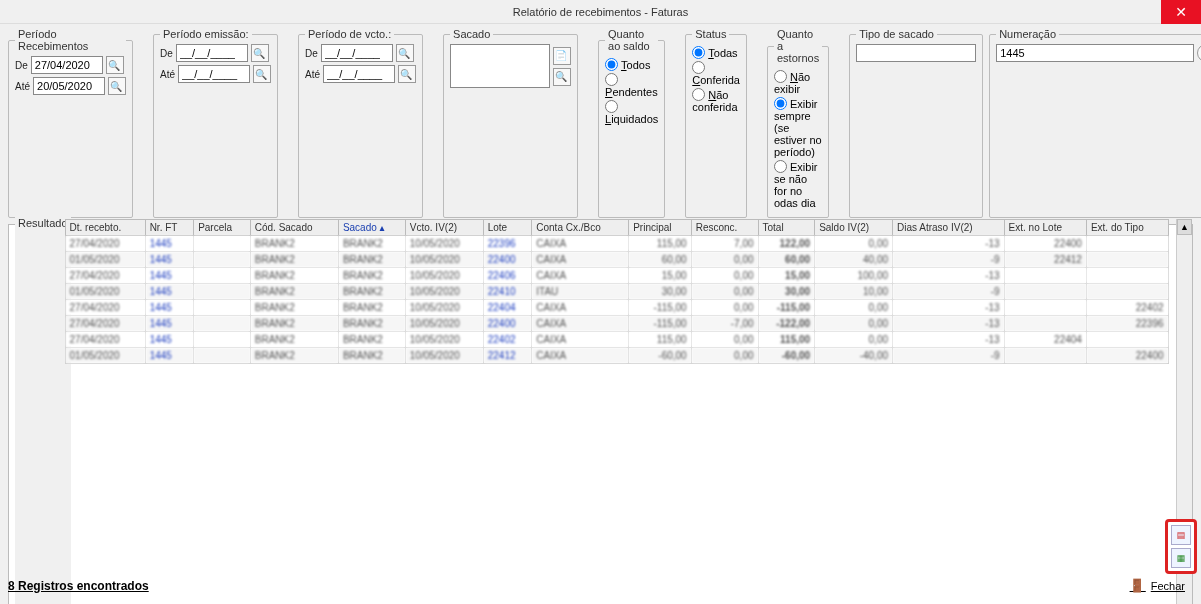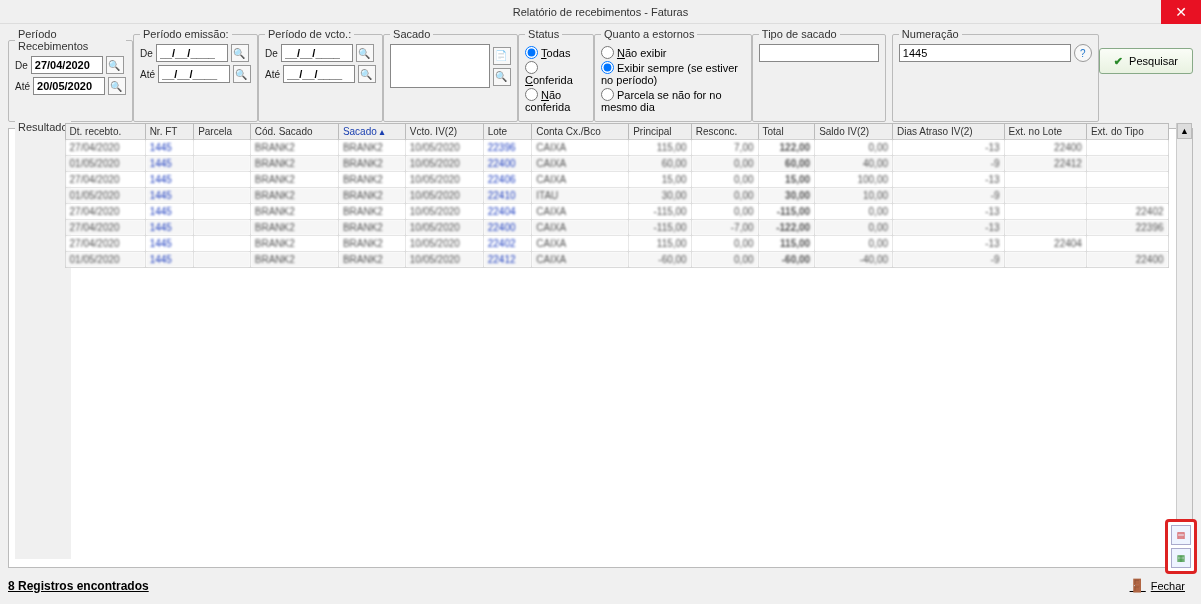--- a/index.html
+++ b/index.html
@@ -34,21 +34,21 @@
     color: #fff;
     text-align: center;
     line-height: 24px;
     font-size: 14px;
     cursor: pointer;
   }
   .filters {
     display: flex;
     flex-wrap: nowrap;
     padding: 4px 8px;
-    gap: 0;
+    gap: 20px;
     background: #f0f0f0;
   }
   fieldset {
     border: 1px solid #bbb;
     border-radius: 2px;
     padding: 4px 6px 6px 6px;
     margin: 0;
     background: #f0f0f0;
   }
   legend {
@@ -60,34 +60,34 @@
   .row:last-child{margin-bottom:0;}
   .lbl { font-size:10px; color:#222;}
   input[type=text] {
     font-family: inherit;
     font-size: 11px;
     padding: 1px 3px;
     border: 1px solid #888;
     background: #fff;
     height: 18px;
   }
-  .date-input { width: 72px; font-weight: bold; }
+  .date-input { width: 72px; }
   .mini-btn {
     width: 18px; height: 18px;
     border: 1px solid #999;
     background: #f8f8f8;
     display:inline-flex; align-items:center; justify-content:center;
     font-size:10px; cursor:pointer;
     color:#2a6;
   }
   .radio-col label { display:block; font-size:11px; margin:2px 0; cursor:pointer;}
   .radio-col input[type=radio]{ vertical-align:-2px; margin:0 3px 0 0;}
   .underline{ text-decoration:underline;}
   .stack { display:flex; flex-direction:row; gap:6px;}
-  .num-input { width: 172px;}
+  .num-input { width: 198px;}
   .search-btn {
     height: 26px;
     padding: 0 14px;
     border: 1px solid #8a8;
     background: linear-gradient(#fafdf7,#e9f2e1);
     border-radius:3px;
     cursor:pointer;
     display:flex; align-items:center; gap:6px;
     font-size:11px;
     margin-top: 20px;
@@ -236,33 +236,39 @@
     <legend>Sacado</legend>
     <div class="row">
       <textarea style=""></textarea>
       <div class="sacado-btns">
         <span class="mini-btn">📄</span>
         <span class="mini-btn">🔍</span>
       </div>
     </div>
   </fieldset>
 
+  <fieldset class="radio-col">
+    <legend>Quanto ao saldo</legend>
+    <label><input type="radio" name="saldo" checked="" style=""><span class="underline">T</span><span>odos</span></label>
+    <label><input type="radio" name="saldo" style=""><span class="underline">P</span>endentes</label>
+    <label><input type="radio" name="saldo" style=""><span class="underline">L</span>iquidados</label>
+  </fieldset>
 
   <fieldset class="radio-col">
     <legend>Status</legend>
     <label><input type="radio" name="status" checked="" style=""><span class="underline">T</span>odas</label>
     <label><input type="radio" name="status" style=""><span class="underline">C</span>onferida</label>
     <label><input type="radio" name="status" style=""><span class="underline">N</span>ão conferida</label>
   </fieldset>
 
   <fieldset class="radio-col">
     <legend>Quanto a estornos</legend>
     <label><input type="radio" name="est" style=""><span class="underline">N</span>ão exibir</label>
     <label><input type="radio" name="est" checked="" style=""><span>Exibir sempre (se estiver no período)</span></label>
-    <label><input type="radio" name="est" style=""><span>Parcela se não for no mesmo dia</span></label>
+    <label><input type="radio" name="est" style=""><span>Exibir se não for no odas dia</span></label>
   </fieldset>
 
   <div class="stack">
     <fieldset>
       <legend>Tipo de sacado</legend>
       <input type="text" class="tipo-input" style="">
     </fieldset>
     <fieldset>
       <legend>Numeração</legend>
       <div class="row">

